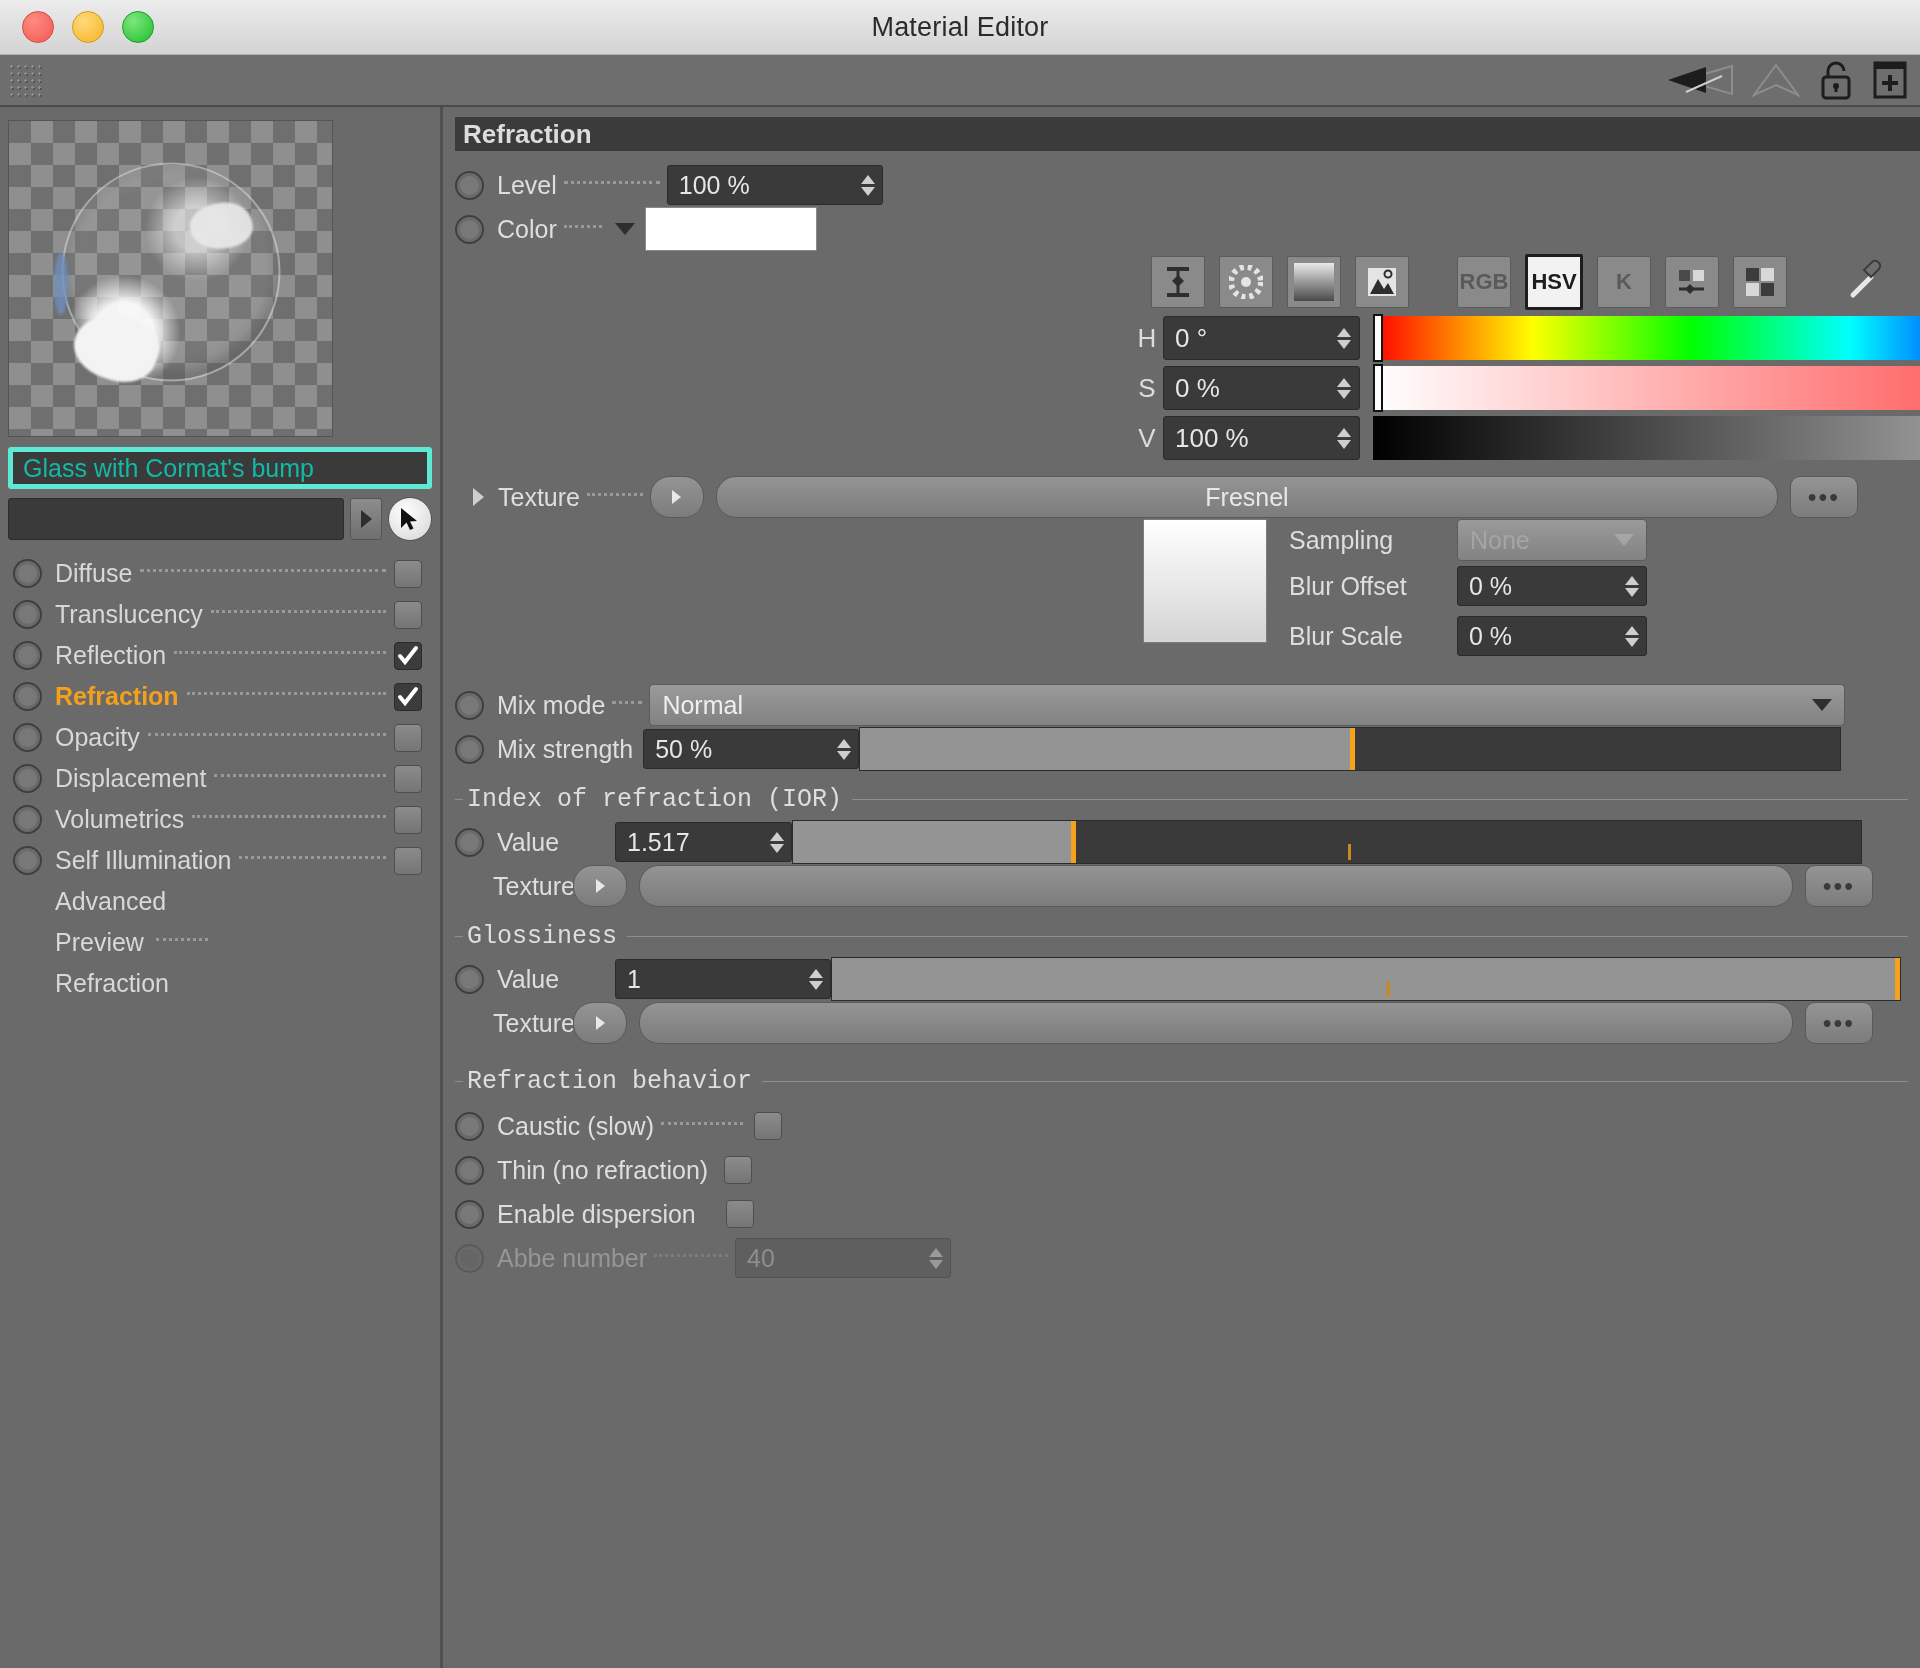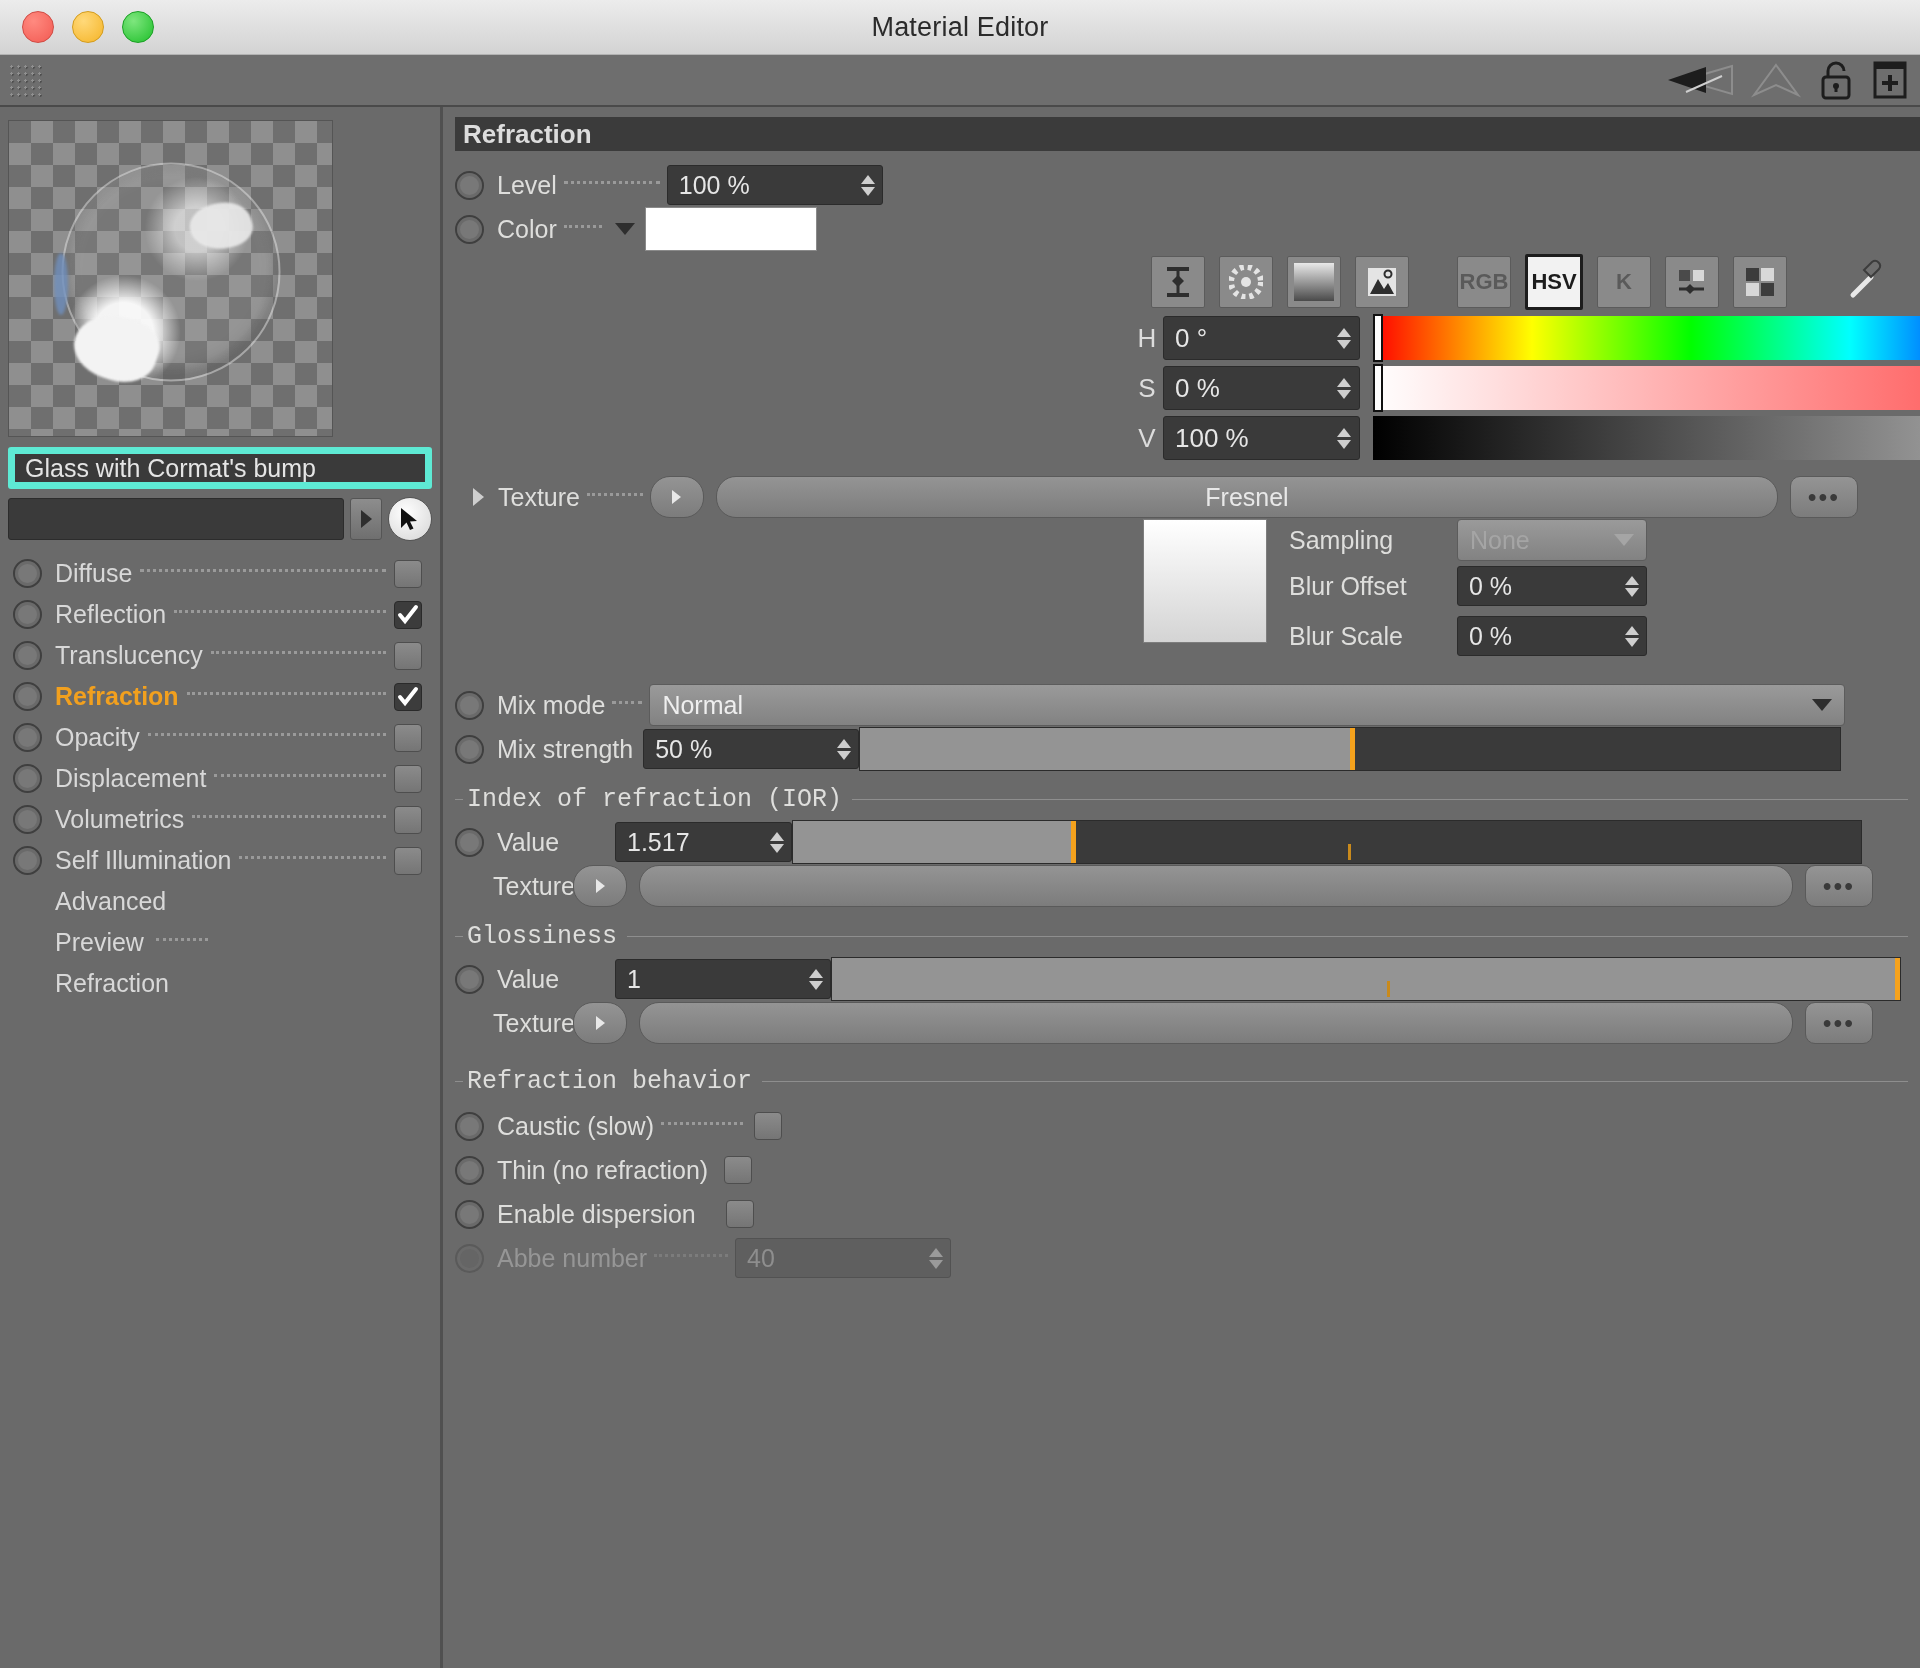--- a/index.html
+++ b/index.html
@@ -75,23 +75,23 @@
     position:absolute;left:20%;top:62%;width:84px;height:64px;
     background:#f3f3f3;border-radius:60% 40% 50% 50%;transform:rotate(18deg);
     filter:blur(1px);
   }
   .hl-blue{
     position:absolute;left:14%;top:42%;width:14px;height:62px;
     background:#6f8fbe;border-radius:50%;filter:blur(1.5px);opacity:.8;
   }
   .name-field{
     margin:10px 8px 0 8px;height:42px;background:#3a3a3a;
-    border:7px solid #5eead4;border-radius:3px;
+    border:5px solid #5eead4;border-radius:3px;
     display:flex;align-items:center;padding:0 10px;box-sizing:border-box;
-    font-size:25px;color:#e5e5e5;
+    font-size:25px;color:#14b8a6;
   }
   .link-row{margin:8px 8px 0 8px;display:flex;align-items:center;gap:6px;}
   .link-field{
     flex:1;height:40px;background:#3a3a3a;border:1px solid #2c2c2c;border-radius:3px;
   }
   .link-arrow{
     width:30px;height:40px;background:linear-gradient(#8d8d8d,#6f6f6f);
     border:1px solid #555;border-radius:3px;
     display:flex;align-items:center;justify-content:center;
   }
@@ -293,34 +293,34 @@
 
       <div class="chan">
         <span class="radio"></span>
         <span class="chan-label">Diffuse</span>
         <span class="leader"></span>
         <span class="cb"></span>
       </div>
 
       <div class="chan">
         <span class="radio"></span>
+        <span class="chan-label">Translucency</span>
+        <span class="leader"></span>
+        <span class="cb"></span>
+      </div>
+
+      <div class="chan">
+        <span class="radio"></span>
         <span class="chan-label">Reflection</span>
         <span class="leader"></span>
         <span class="cb checked">
           <svg width="22" height="22" viewBox="0 0 22 22">
               <path d="M3 11 L8 17 L19 3" stroke="#fff" stroke-width="4" fill="none" stroke-linecap="round"></path>
             </svg>
         </span>
-      </div>
-
-      <div class="chan">
-        <span class="radio"></span>
-        <span class="chan-label">Translucency</span>
-        <span class="leader"></span>
-        <span class="cb"></span>
       </div>
 
       <div class="chan active">
         <span class="radio"></span>
         <span class="chan-label">Refraction</span>
         <span class="leader"></span>
         <span class="cb checked">
           <svg width="22" height="22" viewBox="0 0 22 22">
               <path d="M3 11 L8 17 L19 3" stroke="#fff" stroke-width="4" fill="none" stroke-linecap="round"></path>
             </svg>

